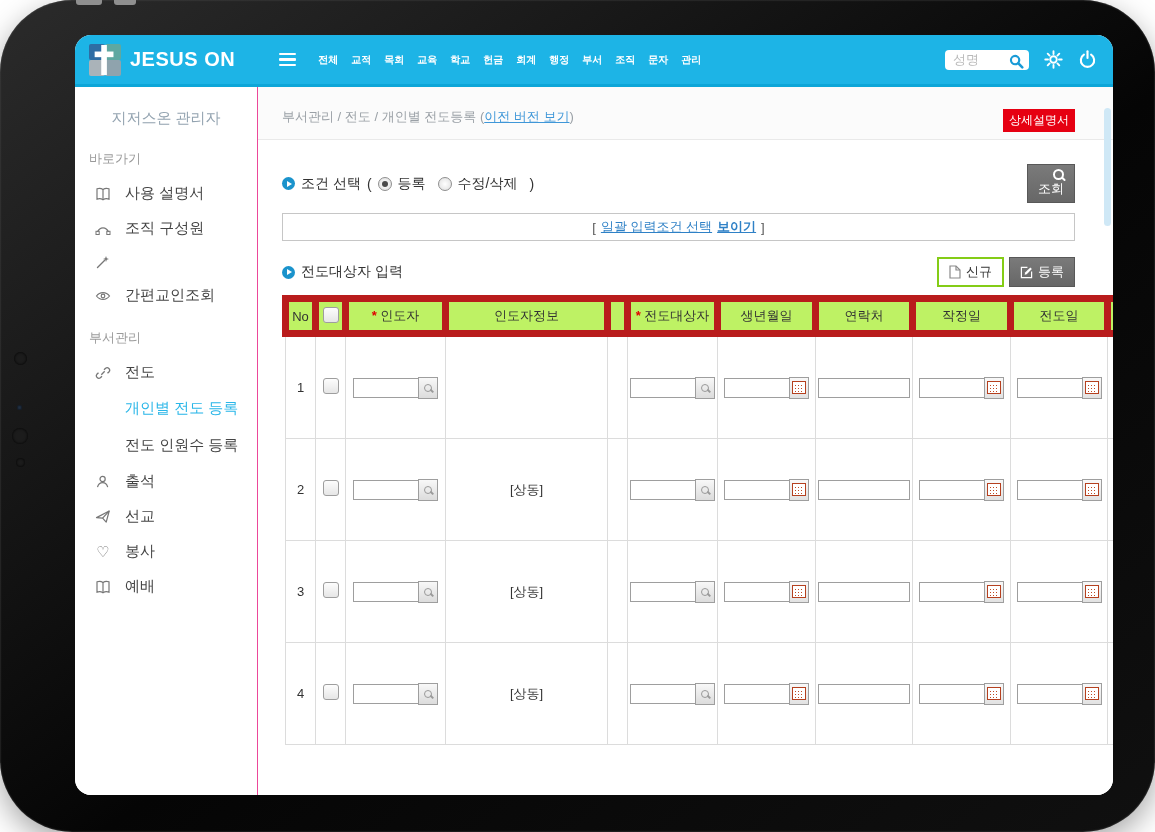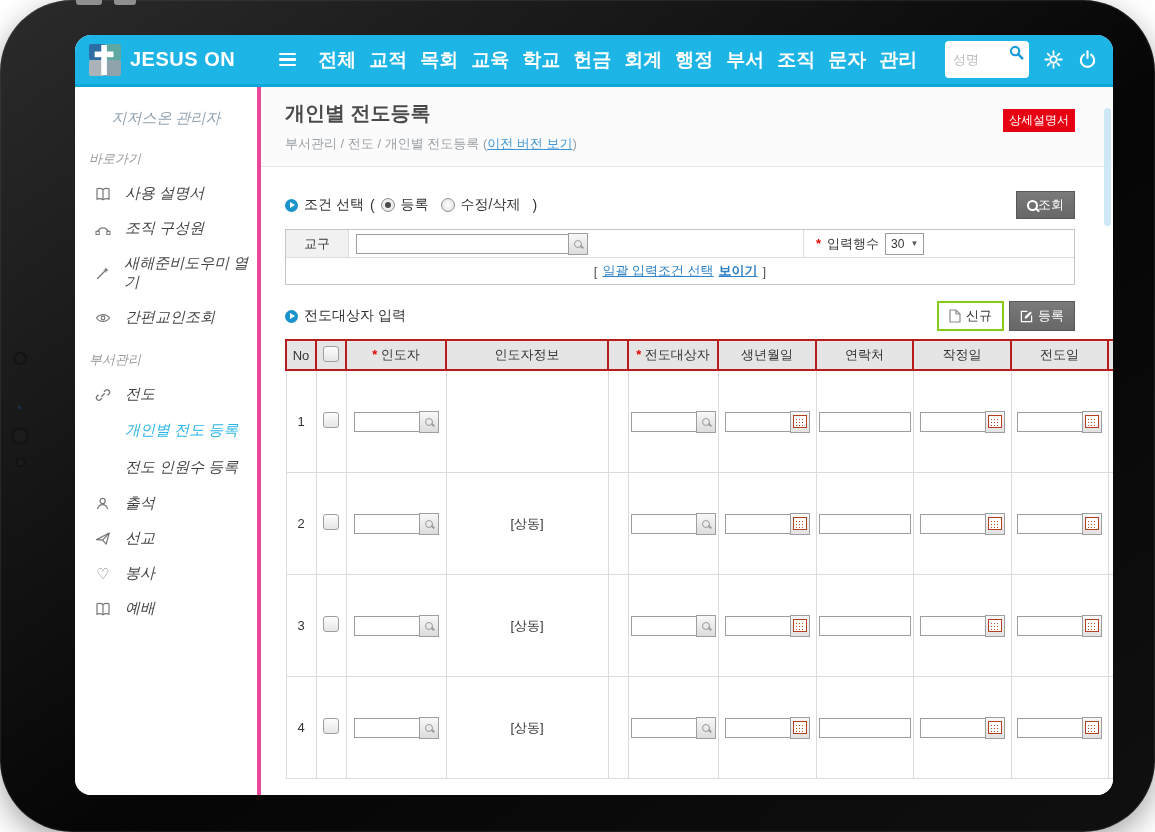--- a/index.html
+++ b/index.html
@@ -19,31 +19,31 @@
 
   .screen{position:absolute;left:75px;top:35px;width:1038px;height:760px;background:#fff;
     border-radius:16px;overflow:hidden;display:flex;flex-direction:column;}
 
   
   .topbar{height:49px;min-height:49px;background:#1db4e6;border-bottom:3px solid #0da6d8;
     display:flex;align-items:center;padding:0 16px 0 14px;color:#fff;}
   .brand{display:flex;align-items:center;gap:9px;font-size:20px;font-weight:bold;letter-spacing:.5px;}
   .burger{margin-left:44px;cursor:pointer;}
   .burger i{display:block;width:17px;height:2.6px;background:#fff;margin:3px 0;border-radius:1px;}
-  .nav{display:flex;gap:13px;margin-left:22px;font-size:19px;font-weight:bold;}
+  .nav{display:flex;gap:13px;margin-left:22px;font-size:10px;font-weight:bold;}
   .nav span{cursor:pointer;white-space:nowrap;}
   .topright{margin-left:auto;display:flex;align-items:center;gap:15px;}
   .sbox{position:relative;}
-  .sbox input{width:52px;height:37px;border:none;border-radius:4px;padding:0 24px 0 8px;font-size:13px;color:#555;outline:none;}
+  .sbox input{width:52px;height:20px;border:none;border-radius:4px;padding:0 24px 0 8px;font-size:13px;color:#555;outline:none;}
   .sbox input::placeholder{color:#b9b9b9;}
   .sbox svg{position:absolute;right:5px;top:4px;}
 
   
   .bodyrow{flex:1;display:flex;overflow:hidden;}
-  .sidebar{width:182px;min-width:182px;background:#fff;border-right:4px solid #ec4899;padding-top:16px;overflow:hidden;font-style:italic;}
+  .sidebar{width:182px;min-width:182px;background:#fff;border-right:1px solid #ec4899;padding-top:16px;overflow:hidden;}
   .admin{color:#93a3b0;font-size:15px;text-align:center;margin:6px 0 22px;}
   .sec{color:#9a9a9a;font-size:13px;margin:16px 0 8px 14px;}
   .item{display:flex;align-items:center;gap:13px;padding:8px 0 8px 19px;font-size:15px;color:#444;cursor:pointer;}
   .icn{width:18px;display:inline-flex;justify-content:center;align-items:center;color:#777;font-size:15px;}
   .sub{padding:9px 0 9px 50px;font-size:15px;color:#444;cursor:pointer;}
   .sub.active{color:#29b6e8;}
 
   .main{flex:1;position:relative;overflow:hidden;background:#fff;}
   .page-head{background:#fbfbfb;border-bottom:1px solid #e9e9e9;padding:13px 38px 13px 24px;position:relative;}
   .ptitle{font-size:20px;font-weight:bold;color:#4a4a4a;}
@@ -52,22 +52,22 @@
   .badge{position:absolute;right:38px;top:22px;background:#e60012;color:#fff;font-size:12px;font-weight:normal;padding:3px 6px;cursor:pointer;}
 
   .bullet{width:13px;height:13px;min-width:13px;border-radius:50%;background:#1a93cc;display:inline-flex;align-items:center;justify-content:center;}
   .bullet::after{content:"";border-left:5px solid #fff;border-top:3.5px solid transparent;border-bottom:3.5px solid transparent;margin-left:1px;}
 
   .cond-bar{display:flex;align-items:center;gap:6px;margin:24px 38px 0 24px;font-size:14px;color:#333;}
   .radio{width:12px;height:12px;border:1px solid #8f8f8f;border-radius:50%;background:radial-gradient(#fff,#ddd);display:inline-flex;align-items:center;justify-content:center;vertical-align:-2px;cursor:pointer;}
   .radio.on::after{content:"";width:6px;height:6px;border-radius:50%;background:#4a4a4a;}
   .rlabel{margin-right:6px;}
 
-  .btn-dark{margin-left:auto;display:inline-flex;align-items:center;background:linear-gradient(#7a7a7a,#676767);
-    border:1px solid #585858;color:#fff;font-size:13px;padding:4px 10px;cursor:pointer;}
+  .btn-dark{margin-left:auto;display:inline-flex;align-items:flex-end;background:linear-gradient(#7a7a7a,#676767);
+    border:1px solid #585858;color:#fff;font-size:13px;padding:4px 10px;cursor:pointer;flex-direction:column;}
   .btn-dark2{display:inline-flex;align-items:center;gap:5px;background:linear-gradient(#7a7a7a,#676767);
     border:1px solid #585858;color:#fff;font-size:13px;padding:4px 10px;cursor:pointer;}
   .btn-light{display:inline-flex;align-items:center;gap:5px;background:#fff;border:2px solid #84cc16;color:#333;
     font-size:13px;padding:4px 10px;margin-right:5px;cursor:pointer;}
 
   .mag{width:7px;height:7px;border:2px solid #fff;border-radius:50%;position:relative;display:inline-block;}
   .mag::after{content:"";position:absolute;width:5px;height:2px;background:#fff;transform:rotate(45deg);right:-4px;bottom:-2px;border-radius:1px;}
 
   .filter-box{border:1px solid #c6c6c6;margin:10px 38px 0 24px;font-size:13px;color:#333;}
   .f-row1{display:flex;height:27px;align-items:stretch;border-bottom:1px solid #dedede;background:#fff;}
@@ -91,21 +91,21 @@
     display:inline-flex;align-items:center;justify-content:center;cursor:pointer;}
   .sbtn .mag2{width:6px;height:6px;border:1.5px solid #9a9a9a;border-radius:50%;position:relative;}
   .sbtn .mag2::after{content:"";position:absolute;width:4px;height:1.5px;background:#9a9a9a;transform:rotate(45deg);right:-3px;bottom:-1px;}
   .cbtn{width:18px;height:20px;border:1px solid #9e9e9e;margin-left:-1px;background:linear-gradient(#f8f8f8,#e2e2e2);
     display:inline-flex;align-items:center;justify-content:center;cursor:pointer;}
   .cal{width:12px;height:11px;border:1px solid #b5401f;background:#fff;position:relative;}
   .cal::before{content:"";position:absolute;inset:2px 1px 1px 1px;
     background-image:radial-gradient(#c04a24 0.9px, transparent 1px);background-size:3px 3px;}
 
   table.grid{border-collapse:collapse;table-layout:fixed;width:930px;margin-left:24px;font-size:13px;color:#333;}
-  .grid th{background:#e5e5e5;border:2px solid #b91c1c;height:26px;font-weight:normal;white-space:nowrap;overflow:hidden;}
+  .grid th{background:#bef264;border:7px solid #b91c1c;height:26px;font-weight:normal;white-space:nowrap;overflow:hidden;}
   .grid td{border:1px solid #dcdcdc;height:99px;text-align:center;vertical-align:middle;overflow:hidden;white-space:nowrap;}
   .grid th.clip{text-align:left;padding-left:3px;}
   .chk{width:14px;height:14px;border:1px solid #9e9e9e;border-radius:3px;background:linear-gradient(#fdfdfd,#e6e6e6);display:inline-block;cursor:pointer;}
 
   .thumb{position:absolute;right:2px;top:73px;width:7px;height:118px;background:#cfe8f6;border-radius:4px;}
 </style>
 </head>
 <body>
 
 <div class="stage">
@@ -200,21 +200,20 @@
             </span>
             <span>조직 구성원</span>
           </div>
           <div class="item">
             <span class="icn">
               <svg width="16" height="16" viewBox="0 0 16 16">
                   <path d="M2.5 13.5L9.5 6.5" stroke="#777" stroke-width="1.4" stroke-linecap="round"></path>
                   <path d="M11 2l.8 2.2L14 5l-2.2.8L11 8l-.8-2.2L8 5l2.2-.8z" fill="#777"></path>
                 </svg>
             </span>
-            <span>새해준비도우미 열기</span>
           </div>
           <div class="item">
             <span class="icn">
               <svg width="16" height="16" viewBox="0 0 16 16">
                   <path d="M1.5 8S4 4.6 8 4.6 14.5 8 14.5 8 12 11.4 8 11.4 1.5 8 1.5 8z" fill="none" stroke="#777" stroke-width="1.2"></path>
                   <circle cx="8" cy="8" r="1.8" fill="none" stroke="#777" stroke-width="1.2"></circle>
                 </svg>
             </span>
             <span>간편교인조회</span>
           </div>
@@ -261,21 +260,20 @@
                   <path d="M8 3.4C6.2 2.2 3.8 2.1 2 2.8v10.4c1.8-.7 4.2-.6 6 .6 1.8-1.2 4.2-1.3 6-.6V2.8C12.2 2.1 9.8 2.2 8 3.4z" fill="none" stroke="#777" stroke-width="1.2"></path>
                   <path d="M8 3.4v10.4" stroke="#777" stroke-width="1.2"></path>
                 </svg>
             </span>
             <span>예배</span>
           </div>
         </div>
 
         <div class="main">
           <div class="page-head">
-            <div class="ptitle">개인별 전도등록</div>
             <div class="crumb">
               <span>부서관리 / 전도 / 개인별 전도등록 (</span><a>이전 버전 보기</a><span>)</span>
             </div>
             <span class="badge">상세설명서</span>
           </div>
 
           <div class="cond-bar">
             <span class="bullet"></span>
             <span>조건 선택</span>
             <span>(</span>
@@ -284,39 +282,20 @@
             <span class="radio"></span>
             <span class="rlabel">수정/삭제</span>
             <span>)</span>
             <button class="btn-dark">
               <span class="mag"></span>
               <span>조회</span>
             </button>
           </div>
 
           <div class="filter-box">
-            <div class="f-row1">
-              <div class="f-label">교구</div>
-              <div class="f-inpzone">
-                <span class="fld">
-                  <input class="inp" style="width: 205px;">
-                  <span class="sbtn">
-                      <span class="mag2"></span>
-                    </span>
-                </span>
-              </div>
-              <div class="f-right">
-                <span class="req">*</span>
-                <span>입력행수</span>
-                <span class="sel">
-                  <span>30</span>
-                    <span class="arr">▼</span>
-                </span>
-              </div>
-            </div>
             <div class="f-row2">
               <span>[</span>
               <a>일괄 입력조건 선택</a>
               <a class="bold">보이기</a>
               <span>]</span>
             </div>
           </div>
 
           <div class="section-bar">
             <span class="bullet"></span>

